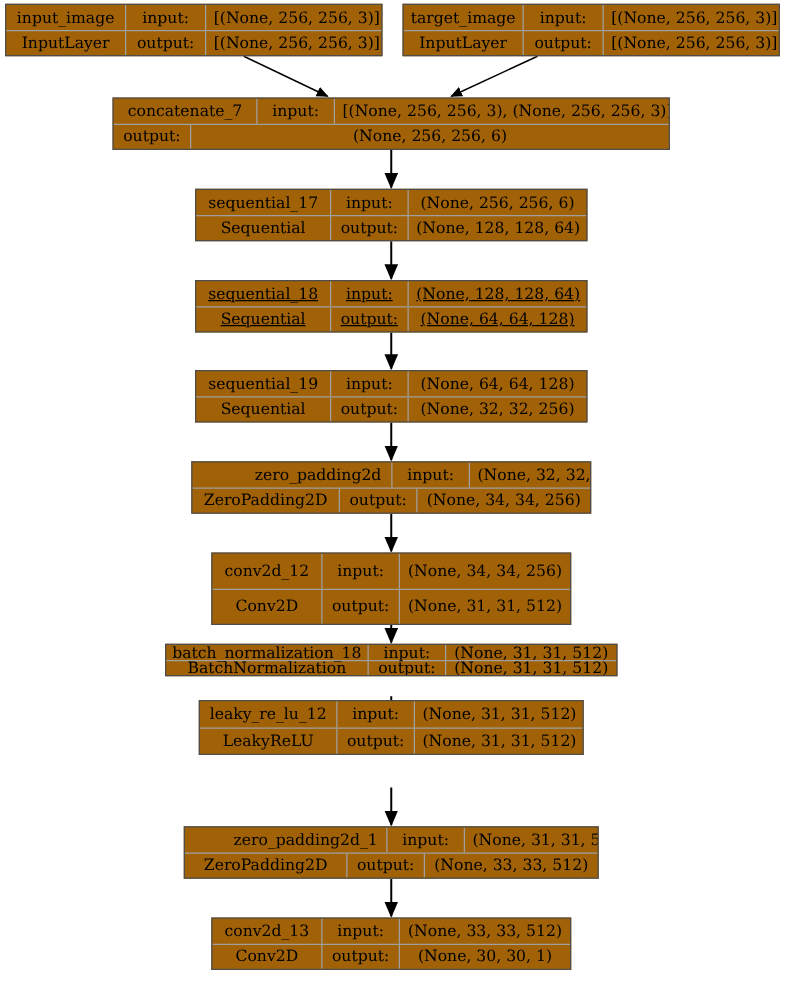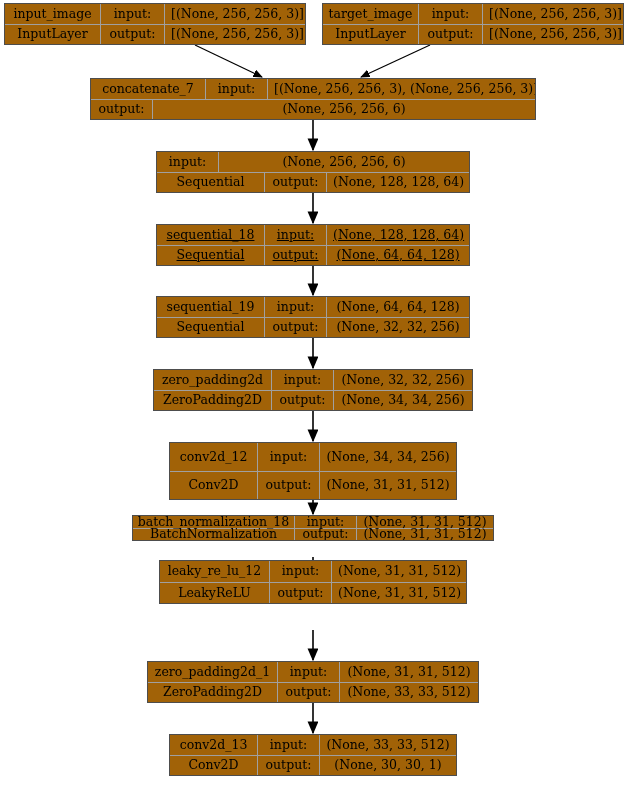--- a/index.html
+++ b/index.html
@@ -122,20 +122,21 @@
           <div class="cell iolabel" style="width: 62px; flex: 0 0 62px; border-right-color: rgb(160, 160, 160);">input:</div>
           <div class="cell shape">[(None, 256, 256, 3), (None, 256, 256, 3)]</div>
         </div>
         <div class="node-row bottom">
           <div class="cell iolabel" style="width: 62px; flex: 0 0 62px; border-right-color: rgb(160, 160, 160);">output:</div>
           <div class="cell shape">(None, 256, 256, 6)</div>
         </div>
       </div>
       <div class="node" style="left: 156px; top: 151px; width: 314px; height: 42px; border-color: rgb(77, 77, 77);">
         <div class="node-row top" style="border-bottom-color: rgb(160, 160, 160);">
+          <div class="cell name" style="width: 108px; flex: 0 0 108px; border-right-color: rgb(160, 160, 160);">sequential_17</div>
           <div class="cell iolabel" style="width: 62px; flex: 0 0 62px; border-right-color: rgb(160, 160, 160);">input:</div>
           <div class="cell shape">(None, 256, 256, 6)</div>
         </div>
         <div class="node-row bottom">
           <div class="cell name" style="width: 108px; flex: 0 0 108px; border-right-color: rgb(160, 160, 160);">Sequential</div>
           <div class="cell iolabel" style="width: 62px; flex: 0 0 62px; border-right-color: rgb(160, 160, 160);">output:</div>
           <div class="cell shape">(None, 128, 128, 64)</div>
         </div>
       </div>
       <div class="node" style="left: 156px; top: 224px; width: 314px; height: 42px; border-color: rgb(77, 77, 77); text-decoration: underline;">
@@ -157,21 +158,21 @@
           <div class="cell shape">(None, 64, 64, 128)</div>
         </div>
         <div class="node-row bottom">
           <div class="cell name" style="width: 108px; flex: 0 0 108px; border-right-color: rgb(160, 160, 160);">Sequential</div>
           <div class="cell iolabel" style="width: 62px; flex: 0 0 62px; border-right-color: rgb(160, 160, 160);">output:</div>
           <div class="cell shape">(None, 32, 32, 256)</div>
         </div>
       </div>
       <div class="node" style="left: 153px; top: 369px; width: 320px; height: 42px; border-color: rgb(77, 77, 77);">
         <div class="node-row top" style="border-bottom-color: rgb(160, 160, 160);">
-          <div class="cell name" style="width: 118px; flex: 0 0 118px; border-right-color: rgb(160, 160, 160);">zero_padding2d</div>
+          <div class="cell name" style="width: 118px; flex: 0 0 118px; border-right-color: rgb(160, 160, 160); margin-left: 42px;">zero_padding2d</div>
           <div class="cell iolabel" style="width: 62px; flex: 0 0 62px; border-right-color: rgb(160, 160, 160);">input:</div>
           <div class="cell shape">(None, 32, 32, 256)</div>
         </div>
         <div class="node-row bottom">
           <div class="cell name" style="width: 118px; flex: 0 0 118px; border-right-color: rgb(160, 160, 160);">ZeroPadding2D</div>
           <div class="cell iolabel" style="width: 62px; flex: 0 0 62px; border-right-color: rgb(160, 160, 160);">output:</div>
           <div class="cell shape">(None, 34, 34, 256)</div>
         </div>
       </div>
       <div class="node" style="left: 169px; top: 442px; width: 288px; height: 58px; border-color: rgb(77, 77, 77);">
@@ -205,21 +206,21 @@
           <div class="cell shape">(None, 31, 31, 512)</div>
         </div>
         <div class="node-row bottom">
           <div class="cell name" style="width: 110px; flex: 0 0 110px; border-right-color: rgb(160, 160, 160);">LeakyReLU</div>
           <div class="cell iolabel" style="width: 62px; flex: 0 0 62px; border-right-color: rgb(160, 160, 160);">output:</div>
           <div class="cell shape">(None, 31, 31, 512)</div>
         </div>
       </div>
       <div class="node" style="left: 147px; top: 661px; width: 332px; height: 42px; border-color: rgb(77, 77, 77);">
         <div class="node-row top" style="border-bottom-color: rgb(160, 160, 160);">
-          <div class="cell name" style="width: 130px; flex: 0 0 130px; border-right-color: rgb(160, 160, 160);">zero_padding2d_1</div>
+          <div class="cell name" style="width: 130px; flex: 0 0 130px; border-right-color: rgb(160, 160, 160); margin-left: 32px;">zero_padding2d_1</div>
           <div class="cell iolabel" style="width: 62px; flex: 0 0 62px; border-right-color: rgb(160, 160, 160);">input:</div>
           <div class="cell shape">(None, 31, 31, 512)</div>
         </div>
         <div class="node-row bottom">
           <div class="cell name" style="width: 130px; flex: 0 0 130px; border-right-color: rgb(160, 160, 160);">ZeroPadding2D</div>
           <div class="cell iolabel" style="width: 62px; flex: 0 0 62px; border-right-color: rgb(160, 160, 160);">output:</div>
           <div class="cell shape">(None, 33, 33, 512)</div>
         </div>
       </div>
       <div class="node" style="left: 169px; top: 734px; width: 288px; height: 42px; border-color: rgb(77, 77, 77);">

